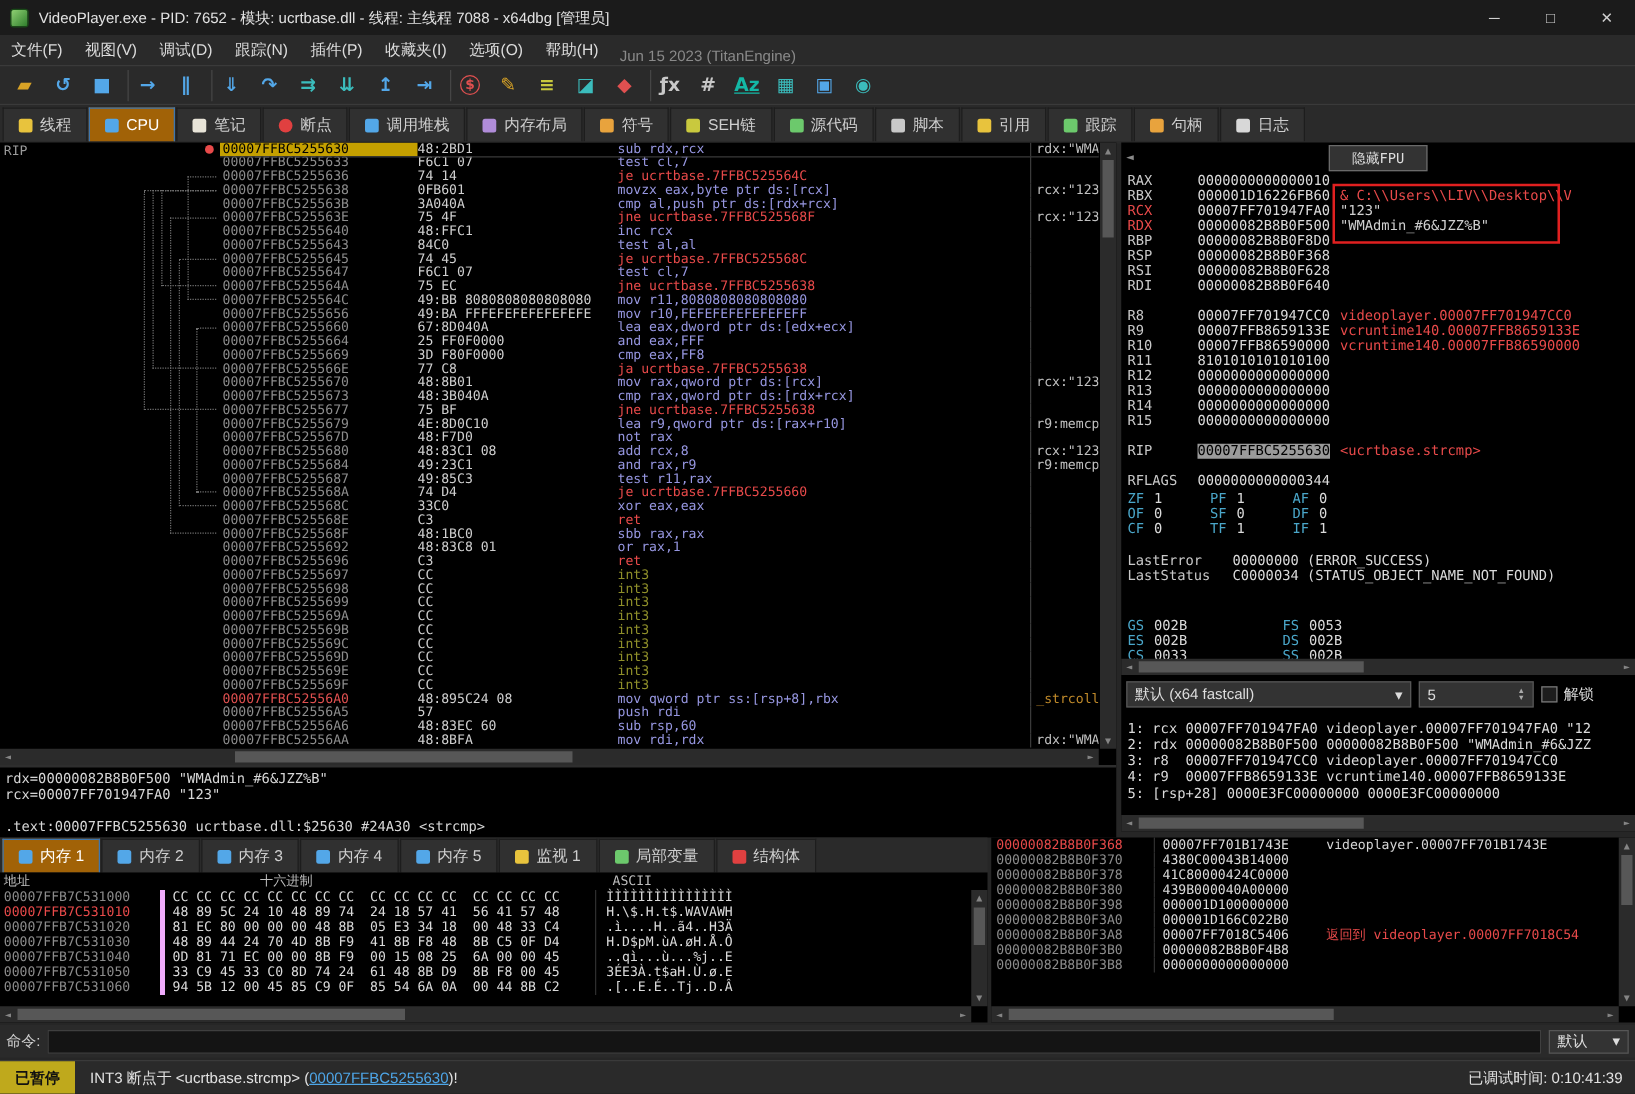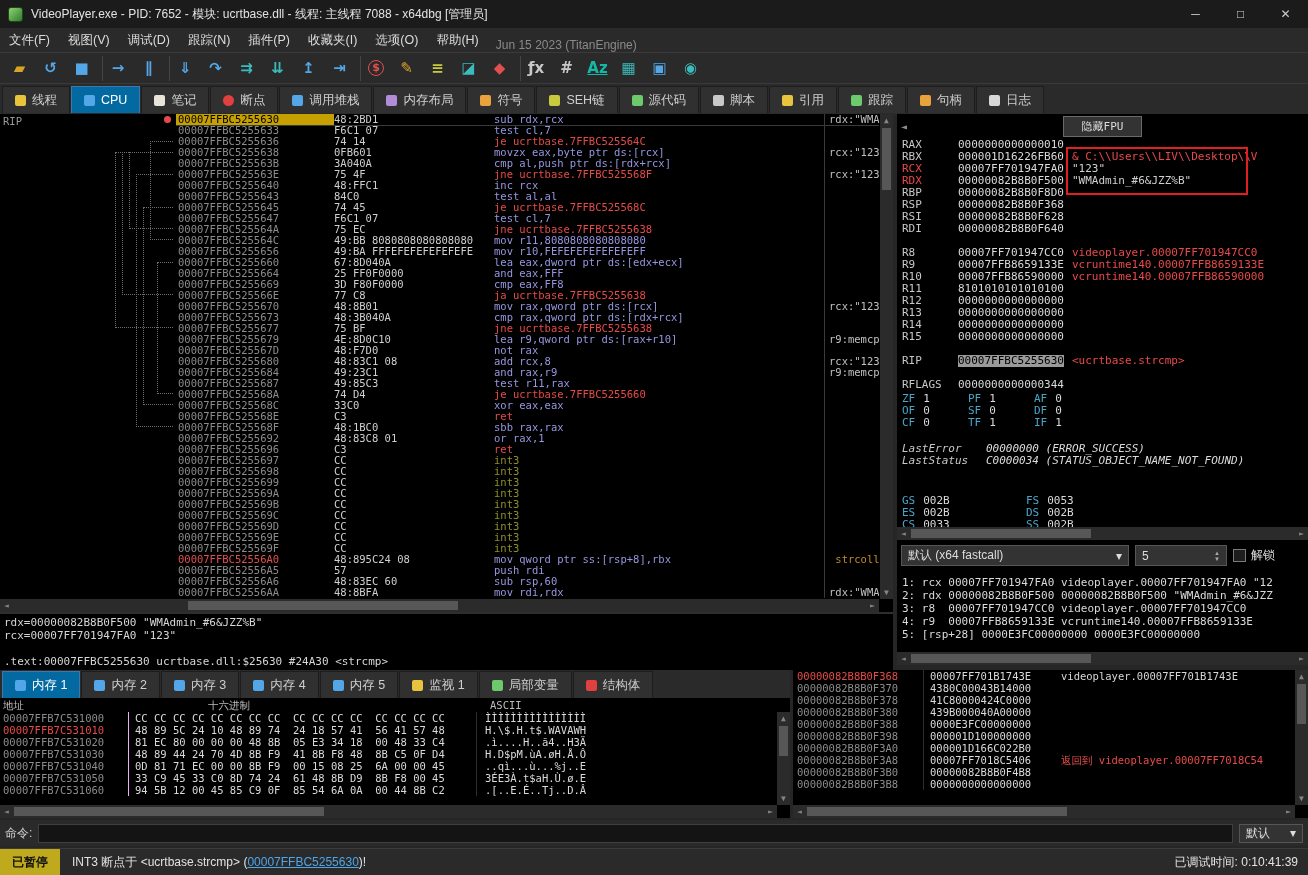--- a/index.html
+++ b/index.html
@@ -33,21 +33,21 @@
     font-family:"DejaVu Sans",sans-serif; }
   .tbicon .g.circle { border:1.5px solid #e05050; border-radius:50%; width:16px; height:16px;
     line-height:13px; text-align:center; font-size:11px; }
 
   
   .maintabs { position:absolute; top:83px; left:0; right:0; height:32px; background:#2a2a2a;
     border-top:1px solid #3a3a3a; display:flex; align-items:center; padding:0 0 0 2px; }
   .mtab { height:27px; display:flex; align-items:center; gap:6px; padding:0 12px;
     color:#cfcfcf; font-size:12.5px; background:#303030; border:1px solid #1d1d1d;
     border-bottom:none; margin-right:1px; white-space:nowrap; }
-  .mtab.active { background:#0369a1; color:#ffffff; border-color:#3f76ad; }
+  .mtab.active { background:#a16207; color:#ffffff; border-color:#3f76ad; }
   .tchip { width:11px; height:11px; border-radius:2px; display:inline-block; flex:none; }
   .tchip.round { border-radius:50%; }
 
   
   .disasm { position:absolute; top:114px; left:0; width:893px; height:498px; background:#000;
     font-family:"DejaVu Sans Mono","Liberation Mono",monospace; font-size:10.5px; color:#cfcfcf; }
   .riplbl { position:absolute; left:3px; top:1px; color:#9a9a9a; }
   .bpdot { position:absolute; left:164px; top:2px; width:7px; height:7px; border-radius:50%;
     background:#e84a4a; }
   .arc { position:absolute; border-left:1px dotted #6e6e6e; border-top:1px dotted #6e6e6e;
@@ -78,21 +78,21 @@
   .rname.chg { color:#e84a4a; }
   .rname.wide { width:84px; }
   .rval { color:#dadada; flex:none; }
   .rval.rip { background:#9a9a9a; color:#000; }
   .rcomment { margin-left:8px; color:#cfcfcf; overflow:hidden; }
   .rcomment.red { color:#e84a4a; }
   .flags { display:grid; grid-template-columns:repeat(3,66px); padding-left:5px; margin-top:2px; }
   .flag { height:12px; line-height:12px; }
   .fn, .fn2 { font-style:normal; color:#4aa6c9; }
   .fv { font-style:normal; color:#dadada; margin-left:8px; }
-  .lasts { margin-top:14px;font-style:italic; }
+  .lasts { margin-top:14px; }
   .segs { display:grid; grid-template-columns:repeat(2,124px); padding-left:5px; margin-top:28px; }
   .seg { height:12px; line-height:12px; }
   .annotation { position:absolute; left:1066px; top:147px; width:182px; height:48px;
     border:2px solid #e02020; z-index:6; pointer-events:none; }
   .convbar { position:absolute; top:430px; left:4px; right:4px; height:23px; display:flex;
     gap:6px; align-items:center; font-size:12px; font-family:"Liberation Sans",sans-serif; }
   .convsel { flex:0 0 228px; height:21px; background:#333; border:1px solid #565656; color:#ddd;
     display:flex; align-items:center; justify-content:space-between; padding:0 6px; }
   .convspin { flex:0 0 92px; height:21px; background:#333; border:1px solid #565656; color:#ddd;
     display:flex; align-items:center; justify-content:space-between; padding:0 6px; }
@@ -115,21 +115,21 @@
   
   .hexpane { position:absolute; top:698px; left:0; width:790px; height:120px; background:#000;
     font-family:"DejaVu Sans Mono","Liberation Mono",monospace; font-size:10.5px; }
   .hexhead { display:flex; height:14px; line-height:14px; color:#bdbdbd; }
   .hh-addr { width:128px; padding-left:3px; flex:none; }
   .hh-hex { width:348px; flex:none; padding-left:80px; }
   .hh-ascii { padding-left:14px; }
   .hrow { display:flex; height:12px; line-height:12px; white-space:pre; }
   .ha { width:128px; flex:none; color:#8c8c8c; padding-left:3px; }
   .ha.red { color:#e84a4a; }
-  .hb { width:348px; flex:none; color:#dadada; border-left:1px solid #f0abfc; padding-left:6px; }
+  .hb { width:348px; flex:none; color:#dadada; border-left:4px solid #f0abfc; padding-left:6px; }
   .hx { color:#dadada; border-left:1px solid #2e2e2e; padding-left:8px; }
 
   
   .stackpane { position:absolute; top:670px; left:793px; right:0; height:148px; background:#000;
     font-family:"DejaVu Sans Mono","Liberation Mono",monospace; font-size:10.5px; }
   .srow { display:flex; height:12px; line-height:12px; white-space:pre; }
   .sa { width:130px; flex:none; color:#8c8c8c; padding-left:4px; }
   .sa.red { color:#e84a4a; }
   .sv { width:132px; flex:none; color:#dadada; border-left:1px solid #2e2e2e; padding-left:6px; }
   .sc { flex:1; color:#d6d6d6; padding-left:6px; overflow:hidden; }
@@ -1071,25 +1071,20 @@
           <span class="sv">41C80000424C0000</span>
           <span class="sc"></span>
         </div>
 
         <div class="srow">
           <span class="sa">00000082B8B0F380</span>
           <span class="sv">439B000040A00000</span>
           <span class="sc"></span>
         </div>
 
-        <div class="srow">
-          <span class="sa">00000082B8B0F388</span>
-          <span class="sv">0000E3FC00000000</span>
-          <span class="sc"></span>
-        </div>
 
 
         <div class="srow">
           <span class="sa">00000082B8B0F398</span>
           <span class="sv">000001D100000000</span>
           <span class="sc"></span>
         </div>
 
         <div class="srow">
           <span class="sa">00000082B8B0F3A0</span>

